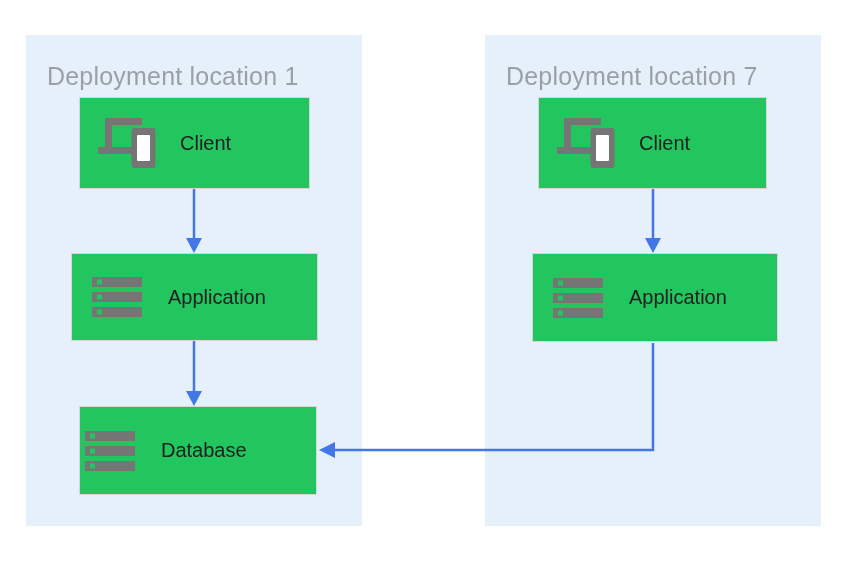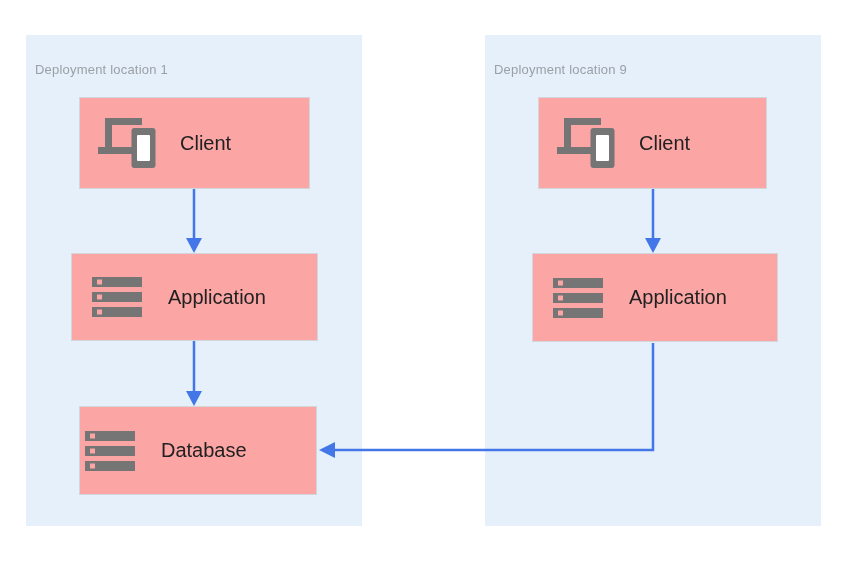--- a/index.html
+++ b/index.html
@@ -22,30 +22,30 @@
   .panel{
     position:absolute;
     top:35px;
     width:336px;height:491px;
     background:var(--panel-bg);
   }
   .panel-1{left:26px;}
   .panel-2{left:485px;}
   .panel-title{
     position:absolute;
-    left:9px;top:27px;
-    font-size:13px;
+    left:21px;top:27px;
+    font-size:25px;
     font-weight:400;
     color:var(--title);
     letter-spacing:.2px;
     white-space:nowrap;
   }
   .node{
     position:absolute;
-    background:#fca5a5;
+    background:#22c55e;
     border:1px solid var(--box-border);
     display:flex;
     align-items:center;
   }
   .p1-client{left:53px;top:62px;width:231px;height:92px;padding-left:18px;gap:24px;}
   .p1-app   {left:45px;top:218px;width:247px;height:88px;padding-left:15px;gap:21px;}
   .p1-db    {left:53px;top:371px;width:238px;height:89px;gap:21px;}
   .p2-client{left:53px;top:62px;width:229px;height:92px;padding-left:18px;gap:24px;}
   .p2-app   {left:47px;top:218px;width:246px;height:89px;padding-left:15px;gap:21px;}
   .node .icon{
@@ -99,21 +99,21 @@
       <span class="icon">
         <svg width="60" height="60" viewBox="0 0 24 24" aria-hidden="true">
           <path fill-rule="evenodd" fill="currentColor" d="M2 20h20v-4H2v4zm2-3h2v2H4v-2zM2 4v4h20V4H2zm4 3H4V5h2v2zm-4 7h20v-4H2v4zm2-3h2v2H4v-2z"></path>
         </svg>
       </span>
       <span class="label">Database</span>
     </div>
   </section>
 
   <section class="panel panel-2">
-    <h2 class="panel-title">Deployment location 9</h2>
+    <h2 class="panel-title">Deployment location 7</h2>
 
     <div class="node p2-client">
       <span class="icon">
         <svg width="58" height="50" viewBox="0 0 58 50" aria-hidden="true">
           <path d="M7 0 H44 V7 H14 V29 H34 V36 H0 V29 H7 Z" fill="currentColor"></path>
           <rect x="33.5" y="10" width="24" height="40" rx="3" fill="currentColor"></rect>
           <rect x="39" y="17" width="13" height="26" rx="1" fill="#ffffff"></rect>
         </svg>
       </span>
       <span class="label">Client</span>

